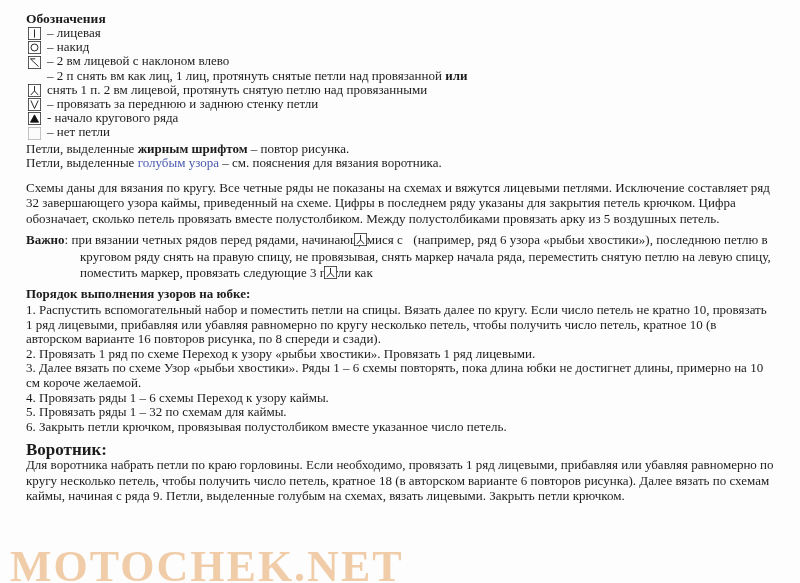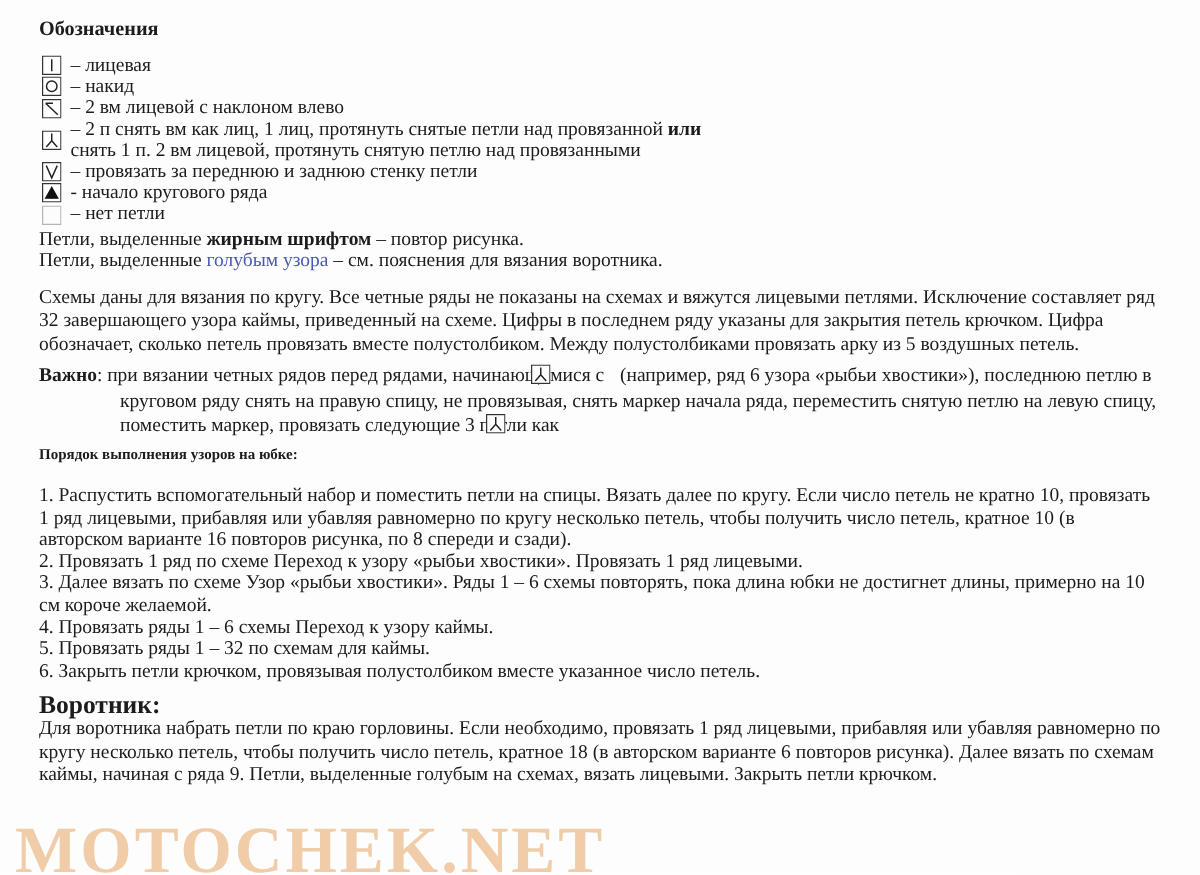--- a/index.html
+++ b/index.html
@@ -23,48 +23,47 @@
   .doc-title{
     text-align:center;
     font-size:15.5px;
     line-height:17px;
     margin-bottom:14px;
   }
   .section-heading{
     font-weight:bold;
     font-size:13.5px;
     line-height:14px;
-    margin-bottom:10px;
   }
   .legend-row{
     display:flex;
-    align-items:center;
+    align-items:flex-end;
     line-height:14.2px;
     min-height:14.2px;
   }
   .legend-row .symbox{flex:0 0 auto;margin:1px 6px 0 2px;}
   .symbox svg{display:block;}
   .hang2{display:block;}
   .notes{margin-top:2px;line-height:14.8px;}
   b.rep{font-weight:bold;}
   .blue{color:var(--accent-blue);}
   .para{margin-top:9px;line-height:15.2px;}
   .vazhno{
     margin-top:6px;
     line-height:15.4px;
     padding-left:54px;
     text-indent:-54px;
   }
   .vazhno .lbl{font-weight:bold;}
   .skirt-heading{
     margin-top:5px;
     font-weight:bold;
-    font-size:10px;
+    font-size:13px;
     line-height:14px;
-    margin-bottom:12px;
+    margin-bottom:2px;
   }
   .step{line-height:14.6px;}
   .collar-heading{
     margin-top:9px;
     font-weight:bold;
     font-size:17px;
     line-height:14px;
   }
   .collar-para{line-height:15.2px;}
   .sym-inline{

